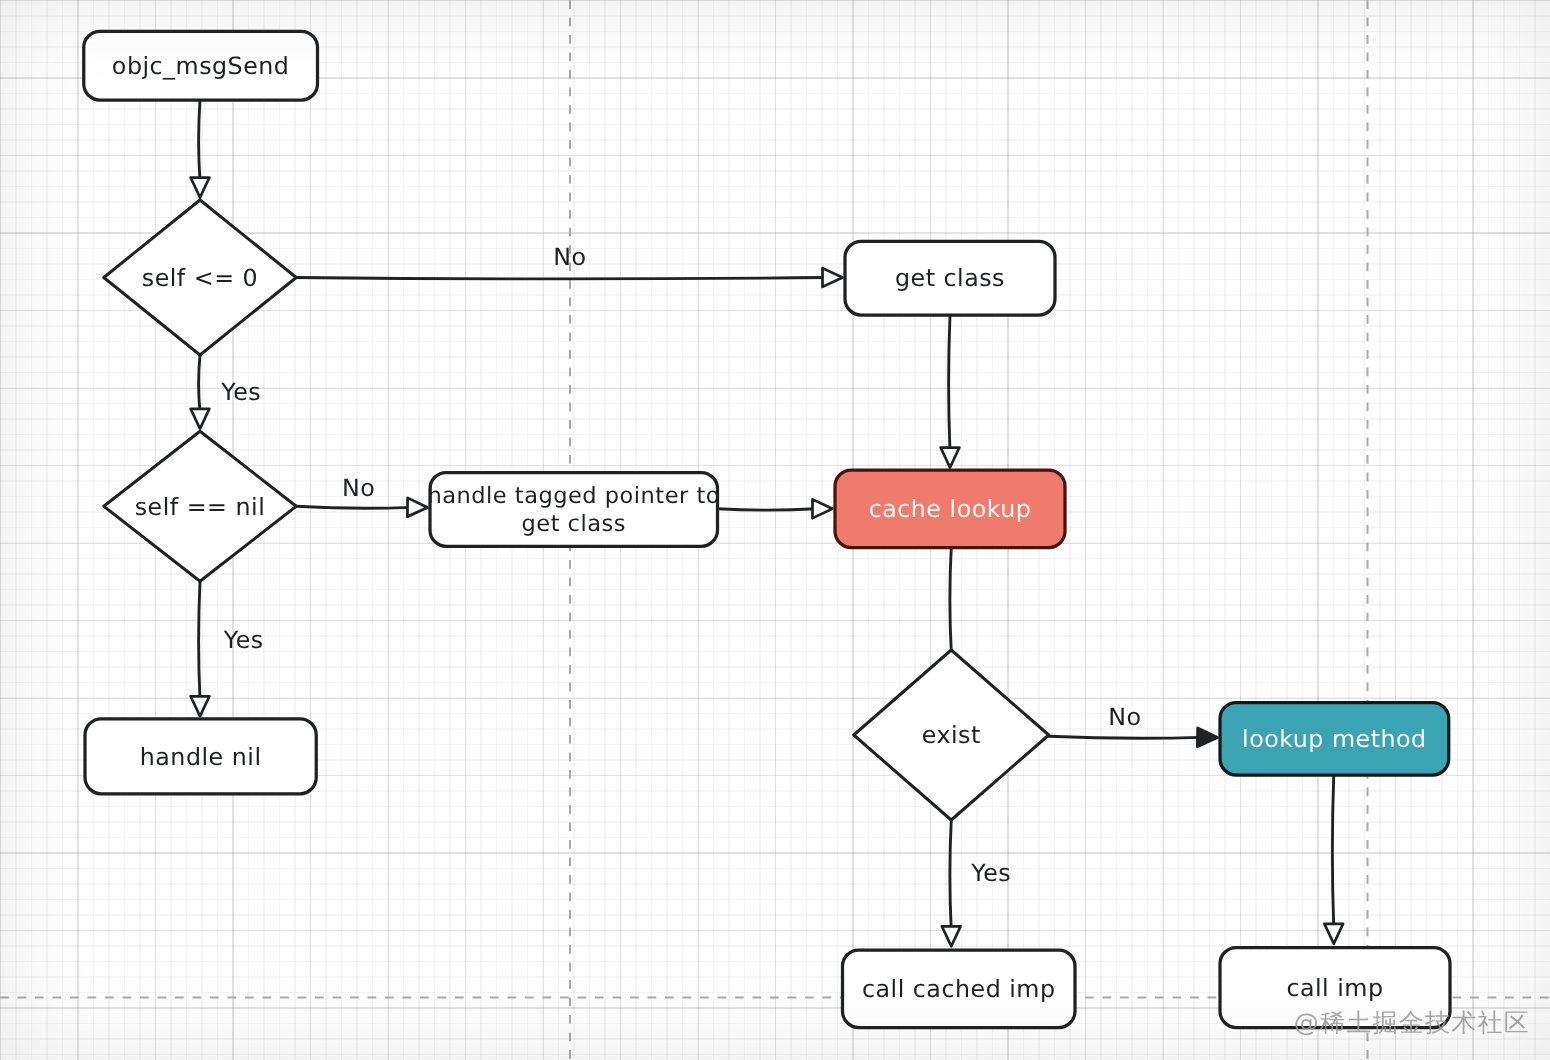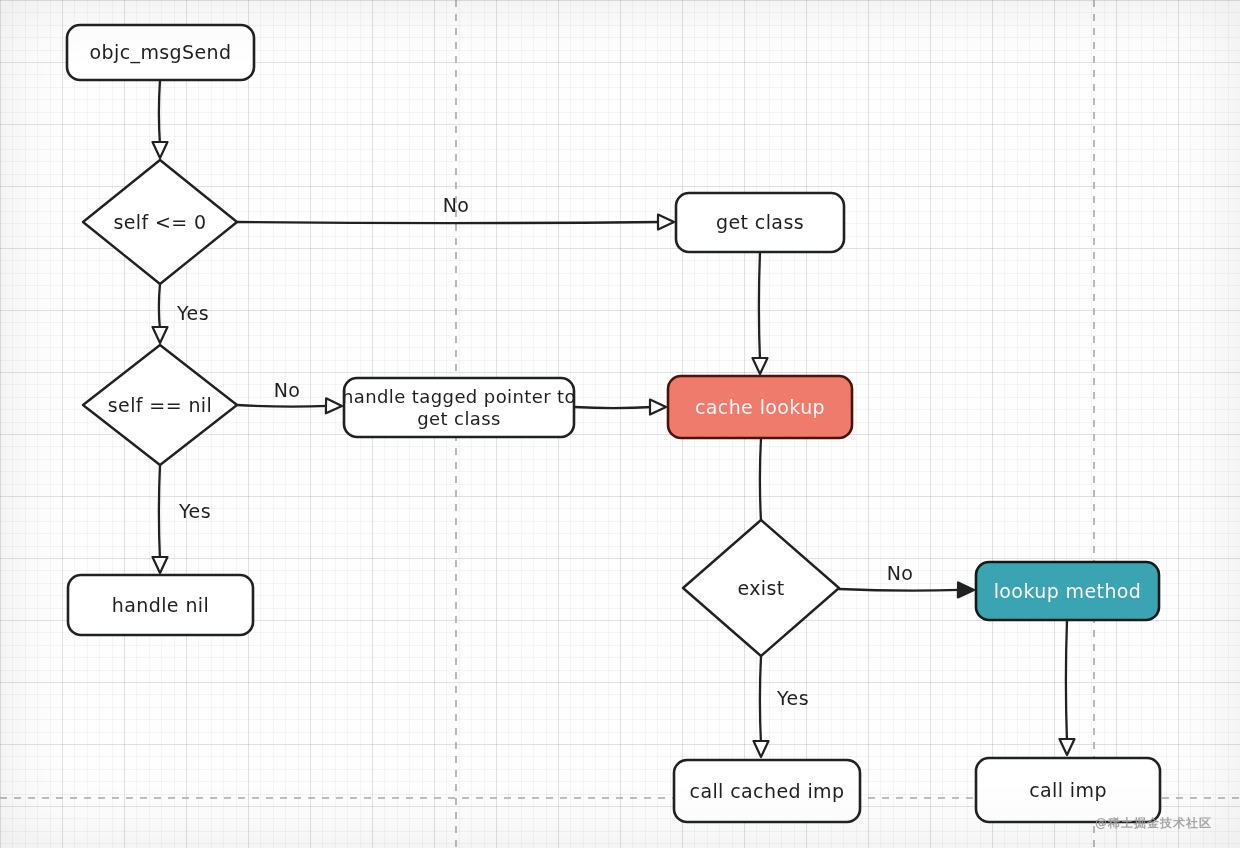--- a/index.html
+++ b/index.html
@@ -20,25 +20,24 @@
   .page::after {
     content: ""; position: absolute; inset: 0; pointer-events: none;
     box-shadow: inset 0 0 70px rgba(60,60,60,0.10);
   }
   svg.diagram { position: absolute; inset: 0; }
   svg.diagram text {
     font-family: "DejaVu Sans", sans-serif;
     letter-spacing: 0.4px;
   }
   .watermark {
-    position: absolute; right: 28px; bottom: 16px;
-    font-size: 12px; color: #9a9a9a; opacity: 0.88;
+    position: absolute; right: 16px; bottom: 16px;
+    font-size: 20px; color: #9a9a9a; opacity: 0.88;
     letter-spacing: 1px; z-index: 5;
     font-family: "DejaVu Sans", sans-serif;
-    font-weight: bold;
   }
 </style>
 </head>
 <body>
 
 <div class="page">
   <svg class="diagram" id="diagram-svg" width="1240" height="848" viewBox="0 0 1240 848">
       <line x1="456" y1="0" x2="456" y2="848" stroke="#a9a9a9" stroke-width="1.6" stroke-dasharray="7 7"></line>
       <line x1="1094" y1="0" x2="1094" y2="848" stroke="#a9a9a9" stroke-width="1.6" stroke-dasharray="7 7"></line>
       <line x1="0" y1="798" x2="1240" y2="798" stroke="#a9a9a9" stroke-width="1.6" stroke-dasharray="7 7"></line>

